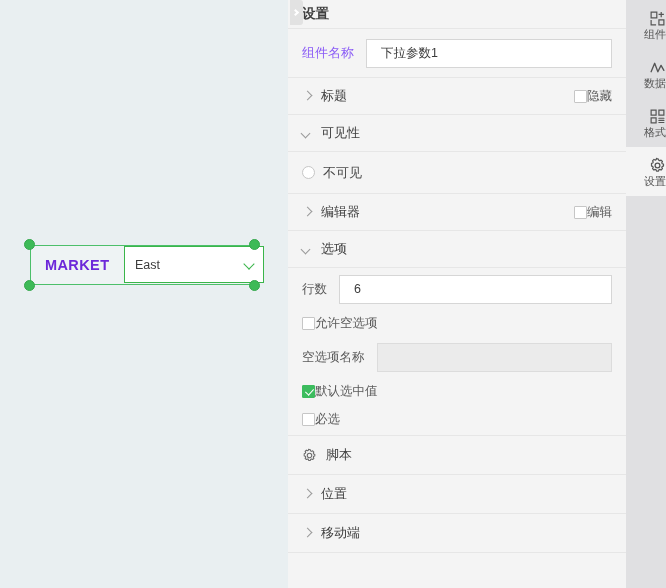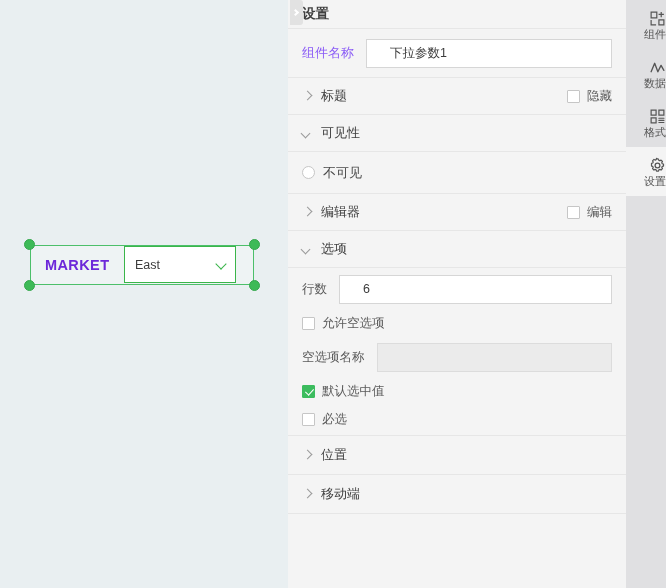--- a/index.html
+++ b/index.html
@@ -45,21 +45,21 @@
     font-size: 14.5px;
     color: #6d28d9;
     letter-spacing: .4px;
     white-space: nowrap;
     font-family: "Liberation Sans", sans-serif;
     font-weight: bold;
   }
   .widget-select {
     position: absolute;
     left: 94px; top: 1px;
-    width: 112px; height: 37px;
+    width: 140px; height: 37px;
     background: #ffffff;
     border: 1px solid #3ab54a;
     display: flex;
     align-items: center;
     padding: 0 8px 0 10px;
   }
   .widget-select .val {
     font-size: 12.5px;
     color: #3c3c3c;
     flex: 1;
@@ -152,21 +152,21 @@
     white-space: nowrap;
     margin-right: 12px;
   }
   .txt-input {
     flex: 1;
     height: 29px;
     background: #ffffff;
     border: 1px solid #d6d6d6;
     font-size: 12.5px;
     color: #3c3c3c;
-    padding: 0 23px;
+    padding: 0 14px;
     outline: none;
     font-family: "Liberation Sans", sans-serif;
   }
   .txt-input[disabled] {
     background: #ebebeb;
     color: #9a9a9a;
     border-color: #dcdcdc;
   }
 
   .sec-head {
@@ -204,21 +204,20 @@
   .gear {
     width: 15px; height: 15px;
     flex: none;
     display: block;
   }
 
   
   .cbx-wrap {
     display: inline-flex;
     align-items: center;
-    gap: 7px;
     cursor: pointer;
   }
   .cbx {
     width: 13px; height: 13px;
     border: 1px solid #c6c6c6;
     background: #ffffff;
     border-radius: 1px;
     flex: none;
     position: relative;
   }
@@ -414,20 +413,29 @@
     </div>
 
     <div class="row cbx-row" style="height:32px;">
       <span class="cbx-wrap">
         <span class="cbx"></span>
         <span class="cbx-lbl">必选</span>
       </span>
     </div>
 
 
+    <div class="row sec-head" style="height:39px;">
+      <span class="sec-head-left">
+        <svg class="gear" viewBox="0 0 24 24">
+          <path fill="none" stroke="#6b6b6b" stroke-width="1.8" d="M12 8.4a3.6 3.6 0 1 0 0 7.2 3.6 3.6 0 0 0 0-7.2z"></path>
+          <path fill="none" stroke="#6b6b6b" stroke-width="1.7" stroke-linejoin="round" d="M12 2.6l1.4.35.5 1.8 1.5.62 1.6-.95 2 2-.95 1.6.62 1.5 1.8.5v2.8l-1.8.5-.62 1.5.95 1.6-2 2-1.6-.95-1.5.62-.5 1.8h-2.8l-.5-1.8-1.5-.62-1.6.95-2-2 .95-1.6-.62-1.5-1.8-.5V9.02l1.8-.5.62-1.5-.95-1.6 2-2 1.6.95 1.5-.62.5-1.8z"></path>
+        </svg>
+        <span class="sec-title">脚本</span>
+      </span>
+    </div>
 
     <div class="row sec-head" style="height:39px;">
       <span class="sec-head-left">
         <span class="caret"></span>
         <span class="sec-title">位置</span>
       </span>
     </div>
 
     <div class="row sec-head" style="height:39px;">
       <span class="sec-head-left">

